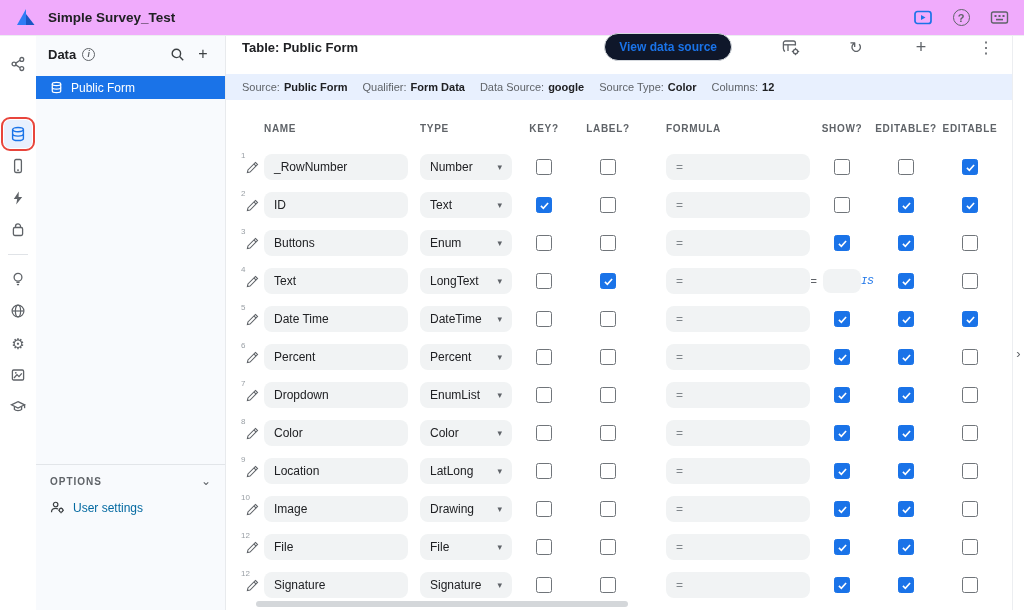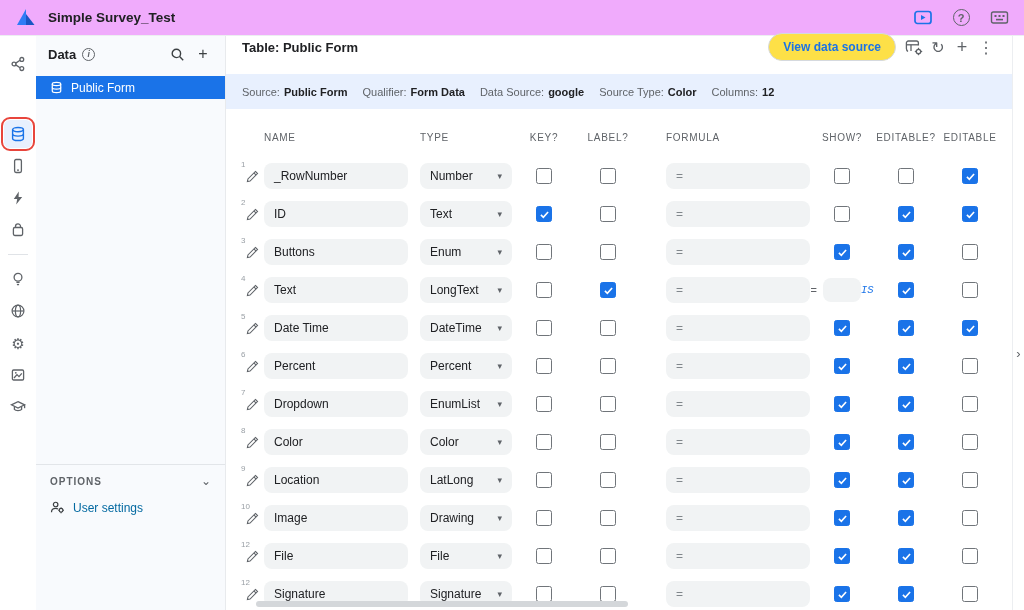--- a/index.html
+++ b/index.html
@@ -36,33 +36,33 @@
   .sidebar-item { height:23px; display:flex; align-items:center; gap:8px; padding:0 14px; font-size:12px; cursor:pointer; margin-top:4px; }
   .sidebar-item.selected { background:#1a73e8; color:#fff; }
   .sidebar-body { flex:1; }
   .sidebar-options { border-top:1px solid #e2e5e9; padding:10px 0 90px 0; }
   .options-header { display:flex; align-items:center; padding:0 14px 8px 14px; }
   .options-label { font-size:10px; letter-spacing:1px; color:#5f6368; font-weight:bold; }
   .options-chevron { margin-left:auto; color:#5f6368; font-size:12px; cursor:pointer; line-height:1; }
   .user-settings { display:flex; align-items:center; gap:8px; padding:5px 14px; font-size:12px; color:#0369a1; cursor:pointer; }
   
   .content { flex:1; display:flex; flex-direction:column; background:#fff; position:relative; }
-  .content-header { height:38px; display:flex; align-items:center; padding:0 14px 16px 16px; }
+  .content-header { height:38px; display:flex; align-items:center; padding:0 14px 16px 16px;gap:41px; }
   .content-title { font-size:13px; font-weight:bold; color:#202124; }
   .ch-spacer { flex:1; }
-  .pill-btn { border:1px solid #d5d9de; border-radius:15px; background:#fde047; color:#1a73e8; font-size:12px; font-weight:bold; padding:6px 14px; cursor:pointer; font-family:inherit; margin-right:6px; }
+  .pill-btn { border:1px solid #d5d9de; border-radius:15px; background:#0f172a; color:#1a73e8; font-size:12px; font-weight:bold; padding:6px 14px; cursor:pointer; font-family:inherit; margin-right:6px; }
   .ch-icon { width:24px; height:24px; display:flex; align-items:center; justify-content:center; color:#5f6368; cursor:pointer; font-size:16px; }
-  .meta-bar { height:35px; background:#e8f0fe; display:flex; align-items:center; gap:15px; padding:0 16px; font-size:11px; }
+  .meta-bar { height:26px; background:#e8f0fe; display:flex; align-items:center; gap:15px; padding:0 16px; font-size:11px; }
   .meta-item { display:flex; gap:4px; align-items:center; white-space:nowrap; }
   .meta-label { color:#5f6368; }
   .meta-value { color:#202124; font-weight:bold; }
   
   .table-area { flex:1; padding:8px 0 0 14px; position:relative; overflow:hidden; }
   .tgrid { display:grid; grid-template-columns:24px 156px 92px 64px 64px 170px 64px 64px 64px; align-items:center; }
-  .thead { height:40px; font-size:10px; font-weight:normal; letter-spacing:.7px; color:#5f6368; }
+  .thead { height:40px; font-size:10px; font-weight:bold; letter-spacing:.7px; color:#5f6368; }
   .th { text-align:center; }
   .th.left { text-align:left; }
   .th.pad { padding-left:26px; text-align:left; }
   .trow { height:38px; }
   .cell { display:flex; align-items:center; }
   .cell.center { justify-content:center; }
   .cell-edit { position:relative; height:100%; }
   .rownum { position:absolute; top:3px; left:1px; font-size:8px; color:#9aa0a6; }
   .pencil { display:flex; align-items:center; justify-content:center; width:20px; height:20px; margin-left:2px; color:#5f6368; cursor:pointer; }
   .field { background:#f1f3f4; border-radius:8px; height:26px; display:flex; align-items:center; padding:0 10px; font-size:12px; color:#202124; cursor:pointer; }

